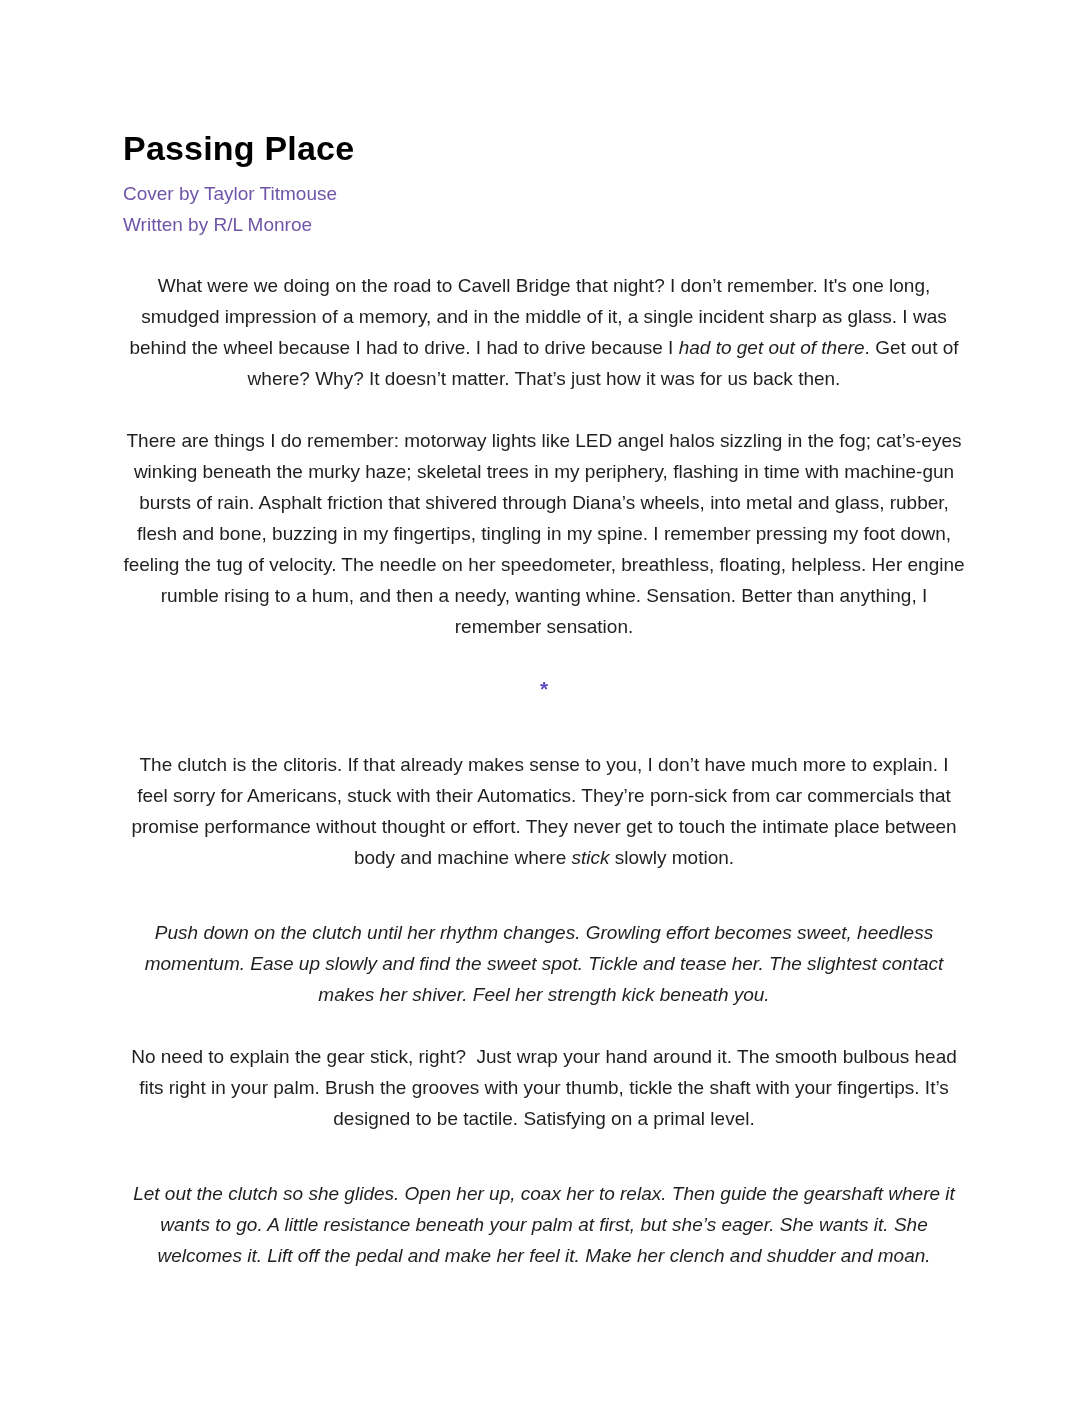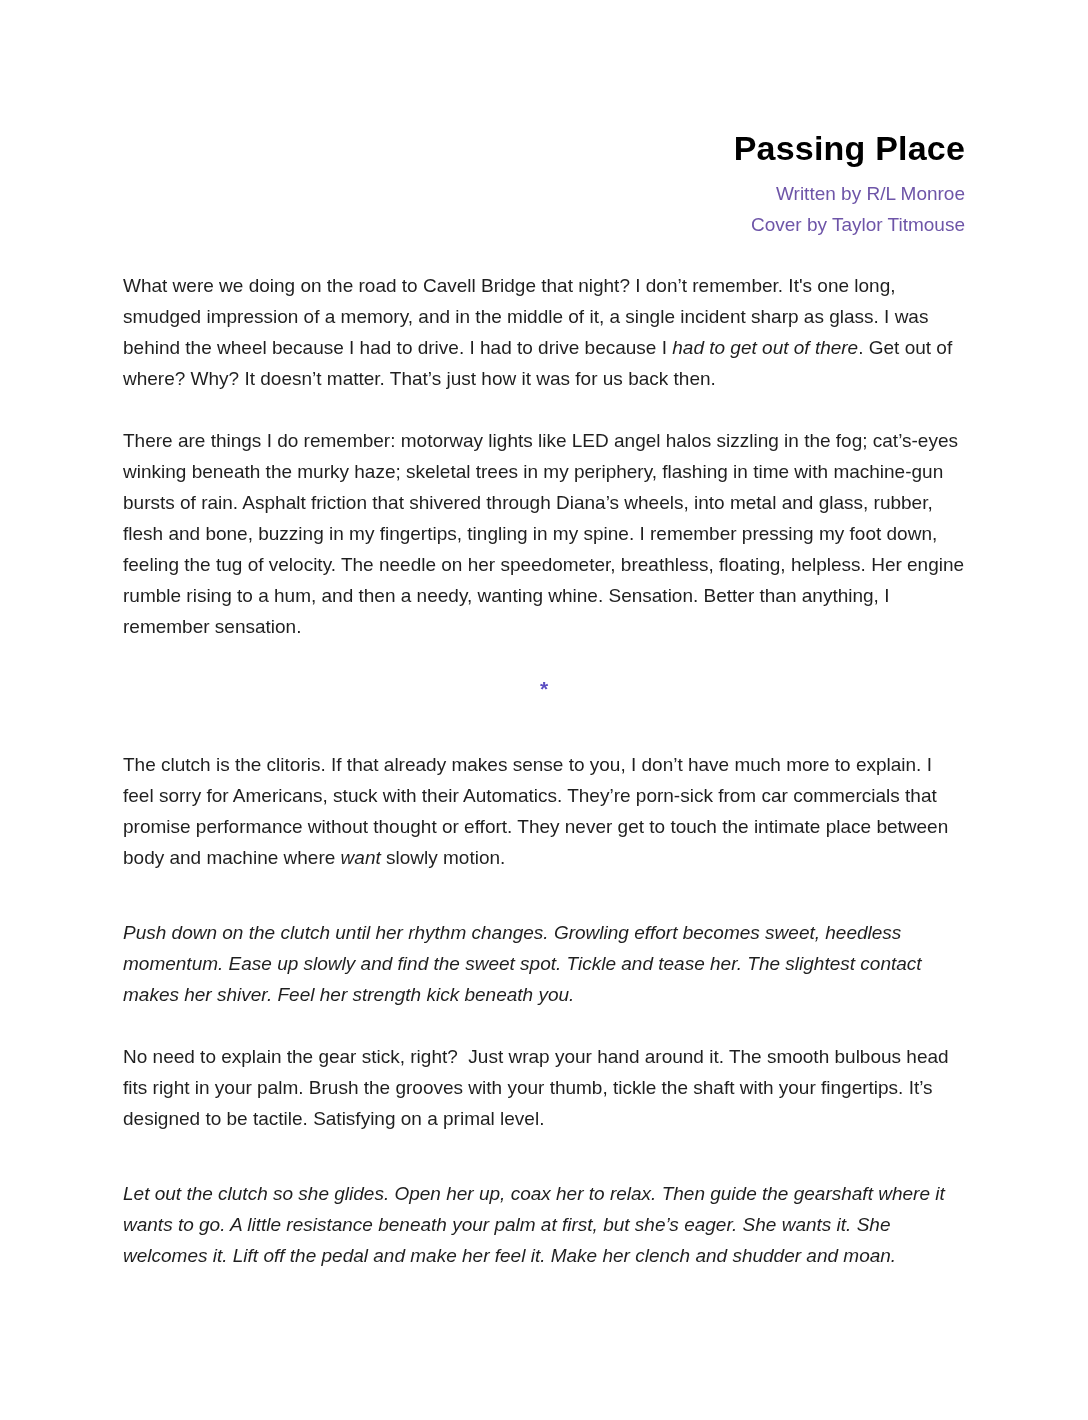--- a/index.html
+++ b/index.html
@@ -11,58 +11,58 @@
   body{
     width:1088px;height:1420px;overflow:hidden;
     font-family:"Liberation Sans","DejaVu Sans",sans-serif;
     color:var(--ink);
   }
   .page{
     box-sizing:border-box;
     width:1088px;height:1420px;
     padding:128px 123px 0 123px;
   }
-  .title-block{text-align:right;}
+  .title-block{text-align:left;}
   h1.doc-title{
     margin:0 0 10px 0;
     font-size:34px;line-height:40px;font-weight:700;
     color:#000000;letter-spacing:0.2px;
   }
   p.byline{
     margin:0;
     font-size:19px;line-height:31px;
     color:var(--accent);
   }
   .story{
     margin-top:30px;
     font-size:19px;line-height:31px;
   }
-  .story p{margin:0 0 31px 0;}
+  .story p{margin:0 0 31px 0;text-align:center;}
   .story p.italic{font-style:italic;margin-top:44px;}
   .story em{font-style:italic;}
   .story p.divider{
     text-align:center;
     color:var(--divider);
     font-size:21px;
     font-weight:700;
     margin:31px 0 45px 0;
   }
 </style>
 </head>
 <body>
 
 <main class="page">
   <header class="title-block">
     <h1 class="doc-title">Passing Place</h1>
+    <p class="byline">Cover by Taylor Titmouse</p>
     <p class="byline">Written by R/L Monroe</p>
-    <p class="byline">Cover by Taylor Titmouse</p>
   </header>
 
   <section class="story" id="story-body">
       <p><span>What were we doing on the road to Cavell Bridge that night? I don’t remember. It's one long, smudged impression of a memory, and in the middle of it, a single incident sharp as glass. I was behind the wheel because I had to drive. I had to drive because I </span><em>had to get out of there</em><span>. Get out of where? Why? It doesn’t matter. That’s just how it was for us back then.</span></p>
       <p><span>There are things I do remember: motorway lights like LED angel halos sizzling in the fog; cat’s-eyes winking beneath the murky haze; skeletal trees in my periphery, flashing in time with machine-gun bursts of rain. Asphalt friction that shivered through Diana’s wheels, into metal and glass, rubber, flesh and bone, buzzing in my fingertips, tingling in my spine. I remember pressing my foot down, feeling the tug of velocity. The needle on her speedometer, breathless, floating, helpless. Her engine rumble rising to a hum, and then a needy, wanting whine. Sensation. Better than anything, I remember sensation.</span></p>
       <p class="divider">*</p>
-      <p><span>The clutch is the clitoris. If that already makes sense to you, I don’t have much more to explain. I feel sorry for Americans, stuck with their Automatics. They’re porn-sick from car commercials that promise performance without thought or effort. They never get to touch the intimate place between body and machine where </span><em>want</em><span> slowly motion.</span></p>
+      <p><span>The clutch is the clitoris. If that already makes sense to you, I don’t have much more to explain. I feel sorry for Americans, stuck with their Automatics. They’re porn-sick from car commercials that promise performance without thought or effort. They never get to touch the intimate place between body and machine where </span><em>stick</em><span> slowly motion.</span></p>
       <p class="italic"><span>Push down on the clutch until her rhythm changes. Growling effort becomes sweet, heedless momentum. Ease up slowly and find the sweet spot. Tickle and tease her. The slightest contact makes her shiver. Feel her strength kick beneath you.</span></p>
       <p><span>No need to explain the gear stick, right?&nbsp; Just wrap your hand around it. The smooth bulbous head fits right in your palm. Brush the grooves with your thumb, tickle the shaft with your fingertips. It’s designed to be tactile. Satisfying on a primal level.</span></p>
       <p class="italic"><span>Let out the clutch so she glides. Open her up, coax her to relax. Then guide the gearshaft where it wants to go. A little resistance beneath your palm at first, but she’s eager. She wants it. She welcomes it. Lift off the pedal and make her feel it. Make her clench and shudder and moan.</span></p>
     </section>
 </main>
 
 </body></html>

